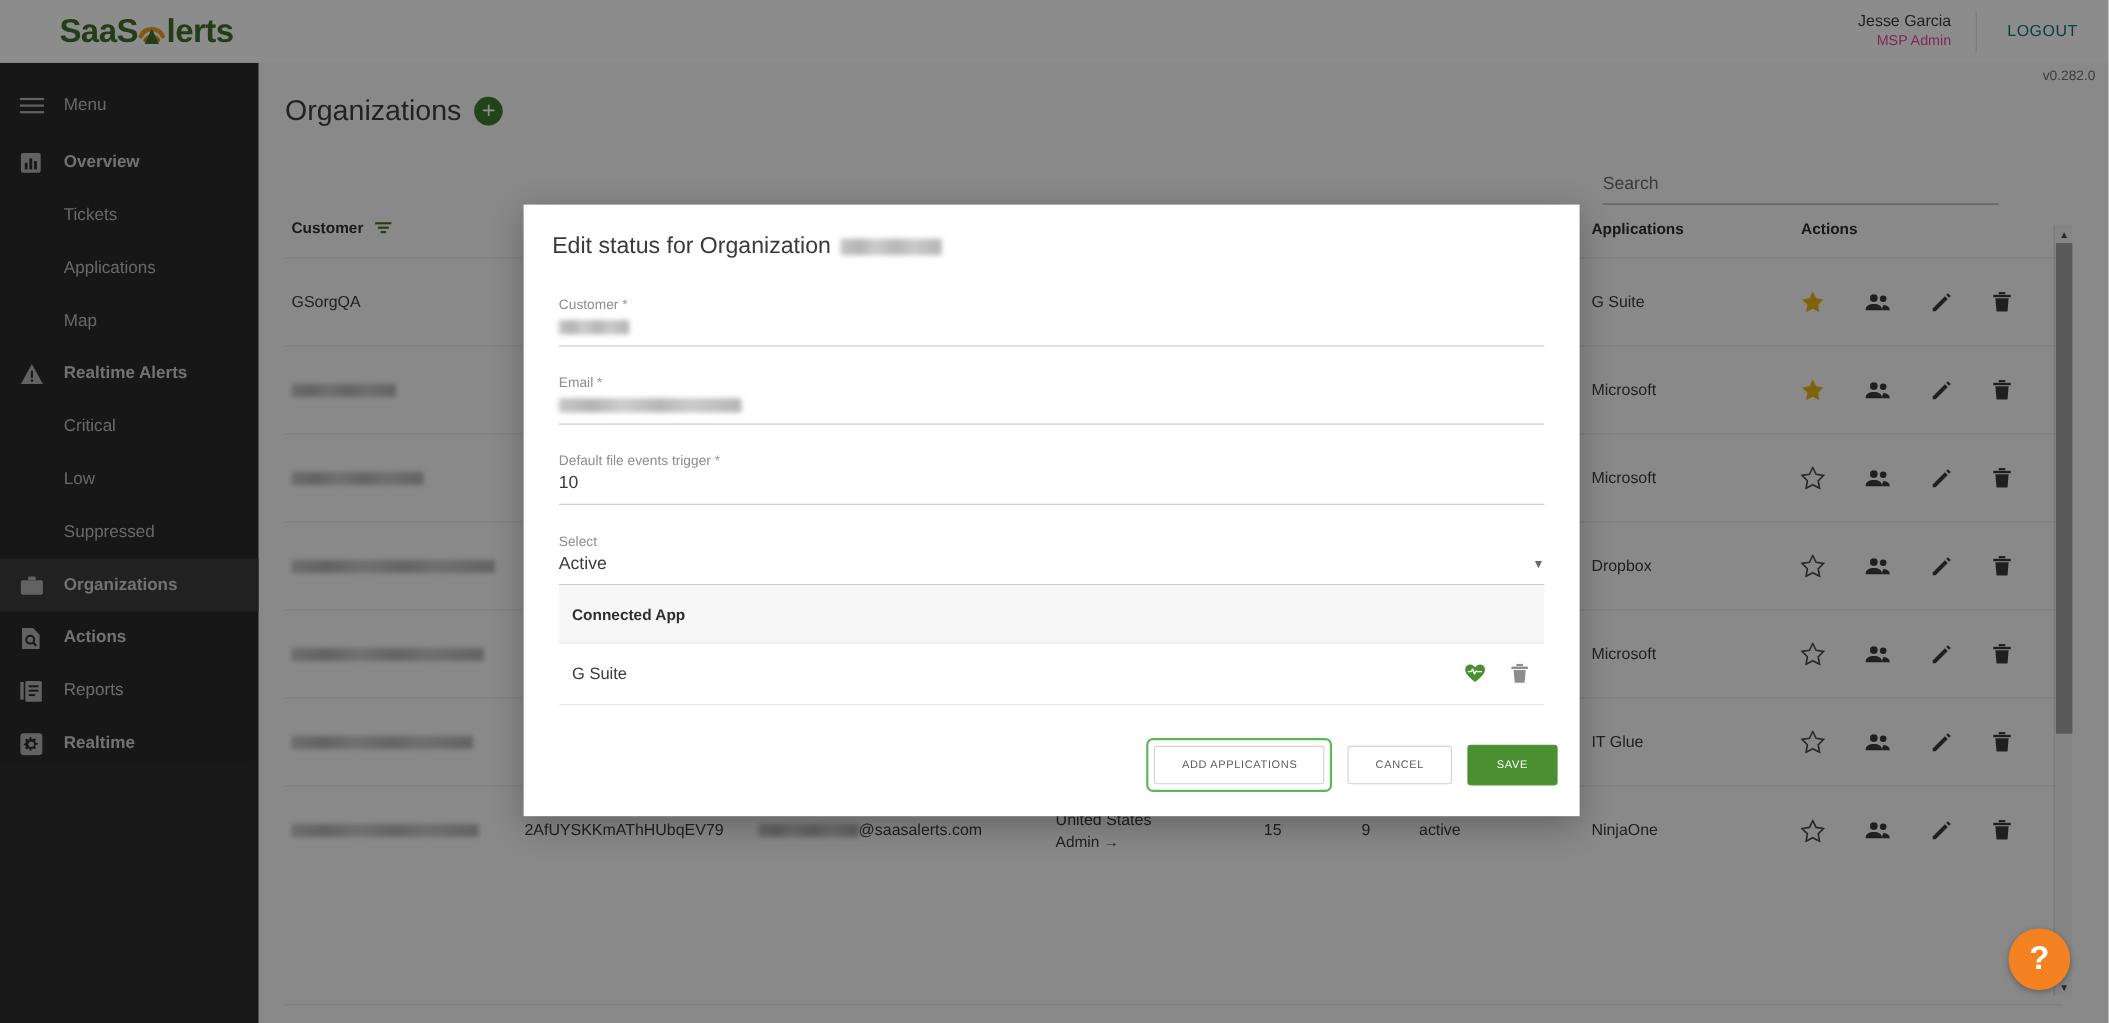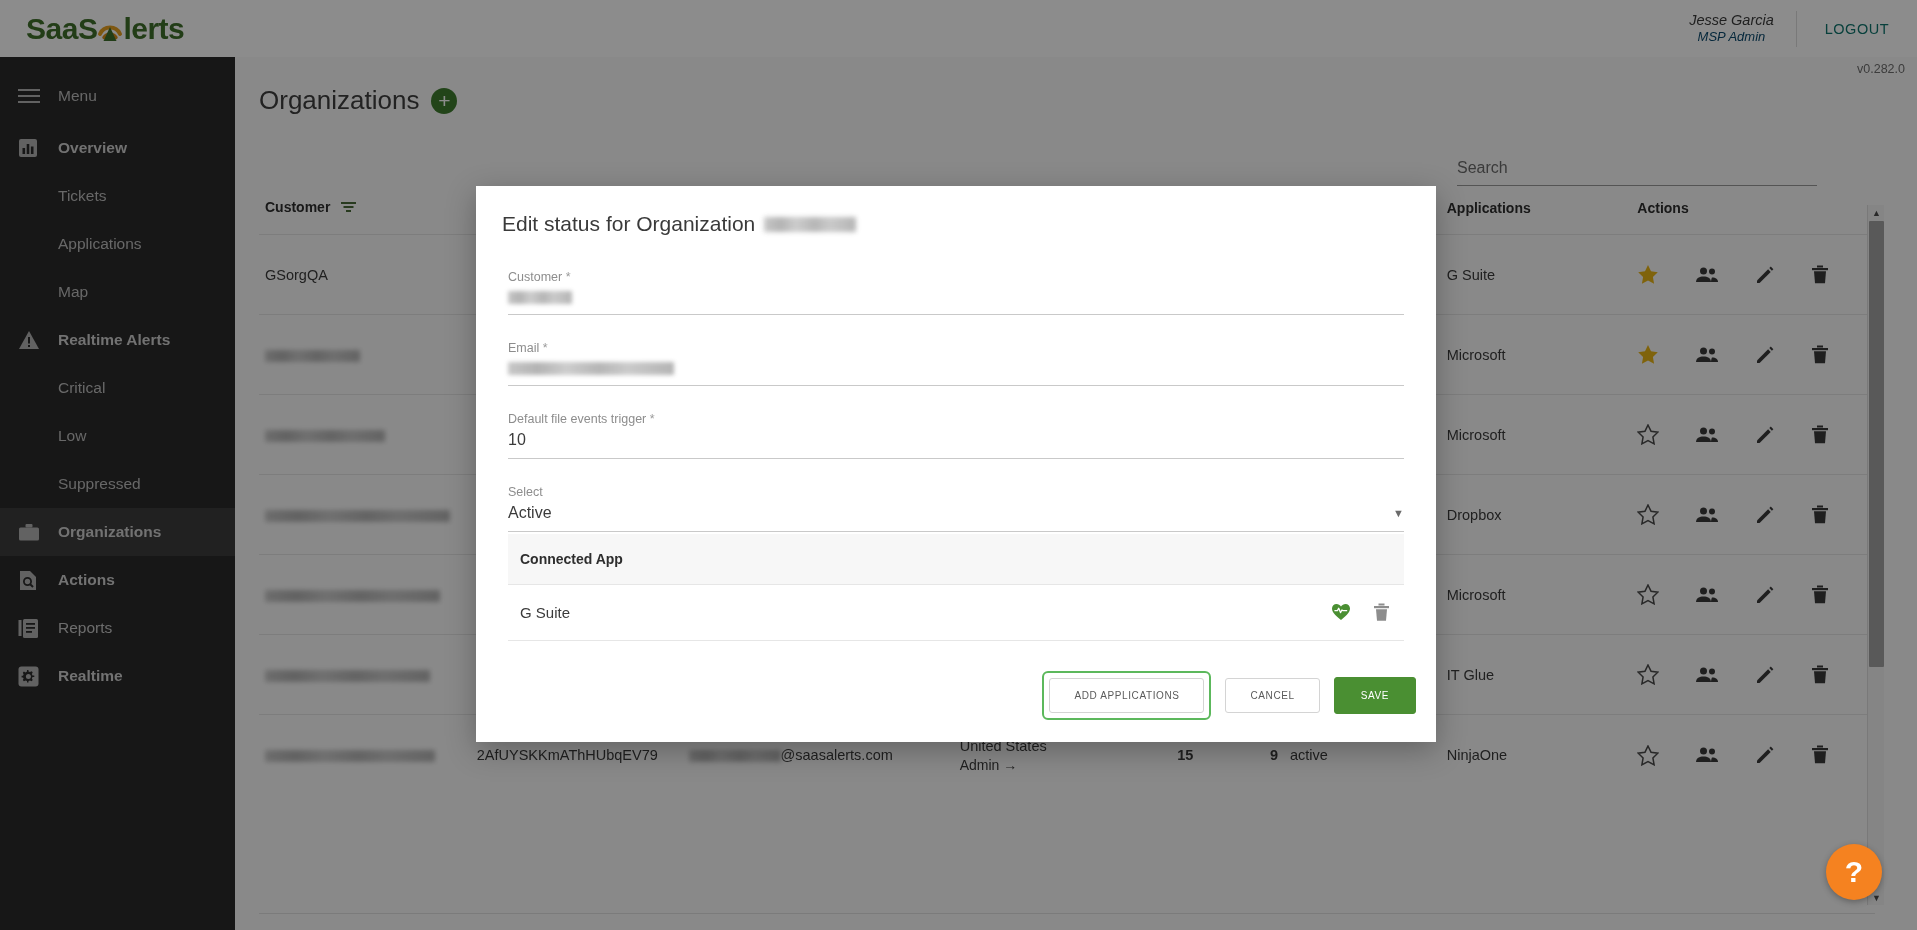--- a/index.html
+++ b/index.html
@@ -21,31 +21,31 @@
   }
 
   
   #topbar {
     position: absolute; top: 0; left: 0;
     width: 1917px; height: 57px;
     background: #ffffff;
     display: flex; align-items: center;
     z-index: 10;
   }
-  #logo-wrap { width: 235px; display: flex; align-items: center; padding-left: 26px; }
+  #logo-wrap { width: 235px; display: flex; align-items: center; padding-left: 16px; margin-left: 38px; }
   .logo-text { font-size: 30px; font-weight: bold; color: #3f6f2a; letter-spacing: -0.5px; position: relative; }
   .logo-wifi { position: relative; display: inline-block; width: 26px; }
   .logo-wifi svg { position: absolute; left: 0px; top: -20px; }
 
   #topbar-right {
     margin-left: auto; display: flex; align-items: center; height: 57px;
   }
-  .user-block { text-align: center; padding-right: 22px; line-height: 1.25; font-style: italic; }
+  .user-block { text-align: right; padding-right: 22px; line-height: 1.25; }
   .user-name { font-size: 14.5px; color: #3b3b3b; }
-  .user-role { font-size: 13px; color: #0c4a6e; }
+  .user-role { font-size: 13px; color: #ec4899; }
   .vdivider { width: 1px; height: 36px; background: #dcdcdc; }
   .logout-btn {
     padding: 0 28px; height: 57px; display: flex; align-items: center;
     font-size: 14.5px; color: #0f766e; letter-spacing: 0.5px; cursor: pointer;
     background: none; border: none; font-family: inherit;
   }
   #version {
     position: absolute; top: 62px; right: 12px;
     font-size: 12.5px; color: #6e6e6e; z-index: 11;
   }
@@ -129,21 +129,21 @@
   .col-apps { width: 180px; }
   .col-actions { width: 230px; }
 
   .redact {
     display: inline-block; height: 12px; border-radius: 1px;
     background: linear-gradient(90deg,#c2c2c2 0%,#adadad 18%,#c9c9c9 35%,#b0b0b0 55%,#c6c6c6 72%,#aeaeae 100%);
     filter: blur(2.4px); vertical-align: middle; opacity: .92;
   }
   .redact.r2 { filter: blur(2.2px); }
   .edit-link { font-size: 14px; color: #3b3b3b; display: block; margin-top: 3px; }
-  .num-cell { text-align: right; font-weight: bold; }
+  .num-cell { text-align: center; }
 
   .actions-cell { display: flex; align-items: center; gap: 36px; }
   .act-icon { cursor: pointer; color: #3a3a3a; display: flex; align-items: center; }
   .star-on { color: #e8b416; }
   .star-off { color: #4a4a4a; }
 
   
   #total-bar {
     position: absolute; left: 24px; top: 856px;
     width: 1616px; height: 64px;

